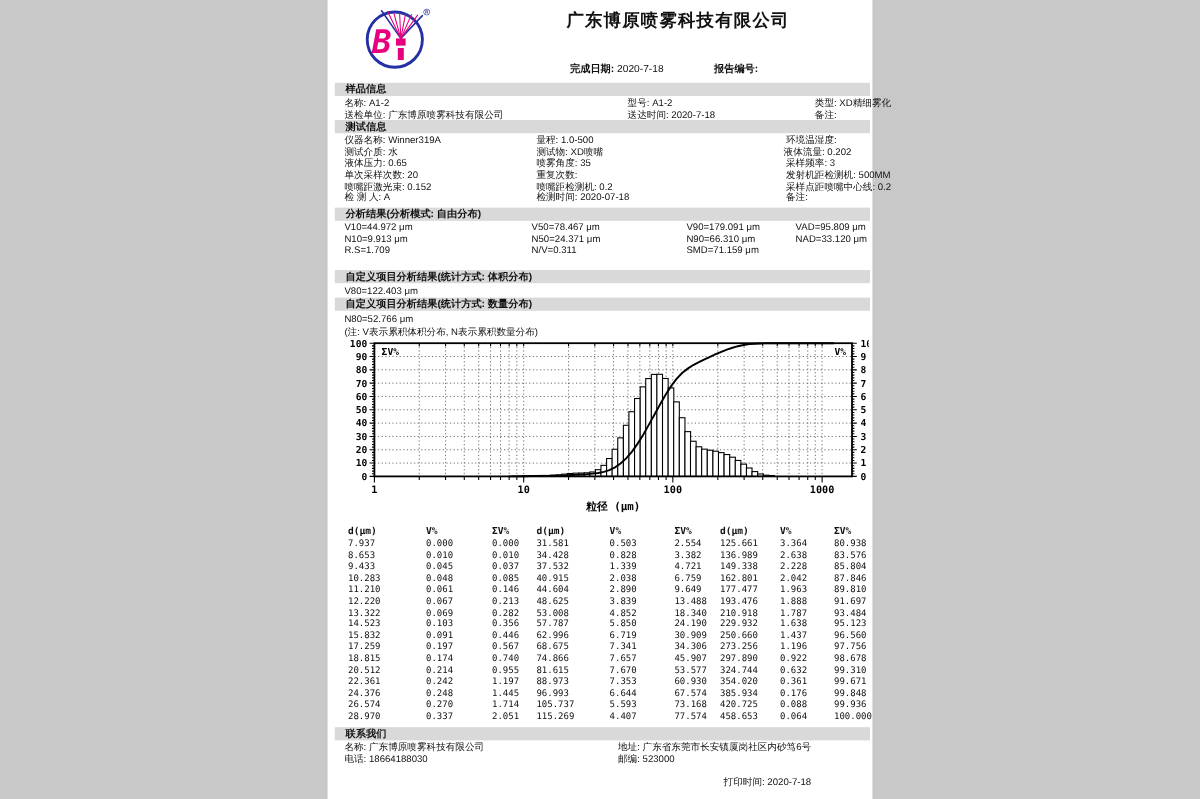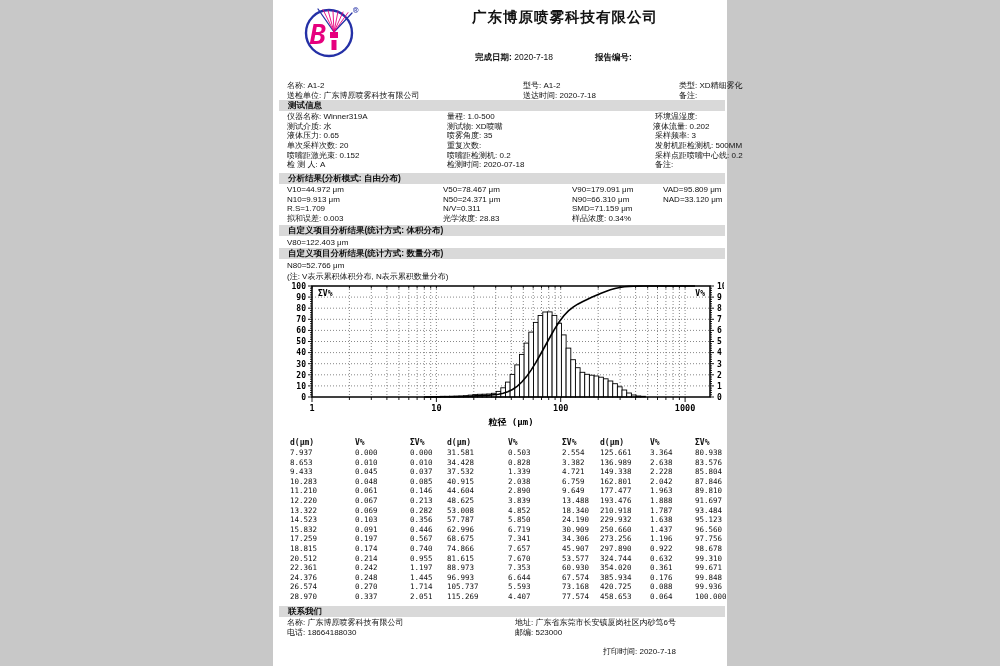--- a/index.html
+++ b/index.html
@@ -69,20 +69,21 @@
 
   <div class="abs date-line" style="left:202px;top:52px">
     <span>完成日期:</span>
     <span style="font-weight:normal">2020-7-18</span>
   </div>
   <div class="abs date-line" style="left:322px;top:52px">
     <span>报告编号:</span>
     <span style="font-weight:normal"></span>
   </div>
 
+  <div class="sec-bar" style="top:69px">样品信息</div>
   <div id="sample-rows" class="info-rows" style="top:81px">
       <div class="info-row">
         <span class="info-cell" style="left: 14px;"><span class="lbl">名称:</span><span class="val"> A1-2</span></span>
         <span class="info-cell" style="left: 250px;"><span class="lbl">型号:</span><span class="val"> A1-2</span></span>
         <span class="info-cell" style="left: 406px;"><span class="lbl">类型:</span><span class="val"> XD精细雾化</span></span>
       </div>
       <div class="info-row">
         <span class="info-cell" style="left: 14px;"><span class="lbl">送检单位:</span><span class="val"> 广东博原喷雾科技有限公司</span></span>
         <span class="info-cell" style="left: 250px;"><span class="lbl">送达时间:</span><span class="val"> 2020-7-18</span></span>
         <span class="info-cell" style="left: 406px;"><span class="lbl">备注:</span><span class="val"></span></span>
@@ -134,25 +135,20 @@
       <div class="an-row">
         <span class="info-cell" style="left: 14px;">N10=9.913 μm</span>
         <span class="info-cell" style="left: 170px;">N50=24.371 μm</span>
         <span class="info-cell" style="left: 299px;">N90=66.310 μm</span>
         <span class="info-cell" style="left: 390px;">NAD=33.120 μm</span>
       </div>
       <div class="an-row">
         <span class="info-cell" style="left: 14px;">R.S=1.709</span>
         <span class="info-cell" style="left: 170px;">N/V=0.311</span>
         <span class="info-cell" style="left: 299px;">SMD=71.159 μm</span>
-      </div>
-      <div class="an-row">
-        <span class="info-cell" style="left: 14px;">拟和误差: 0.003</span>
-        <span class="info-cell" style="left: 170px;">光学浓度: 28.83</span>
-        <span class="info-cell" style="left: 299px;">样品浓度: 0.34%</span>
       </div>
     </div>
 
   <div class="sec-bar" style="top:225px">自定义项目分析结果(统计方式: 体积分布)</div>
   <div class="abs plain-line" style="top:238px">V80=122.403 μm</div>
 
   <div class="sec-bar" style="top:248px">自定义项目分析结果(统计方式: 数量分布)</div>
   <div class="abs plain-line" style="top:261px">N80=52.766 μm</div>
 
   <div class="abs plain-line" style="top:271px">(注: V表示累积体积分布, N表示累积数量分布)</div>

